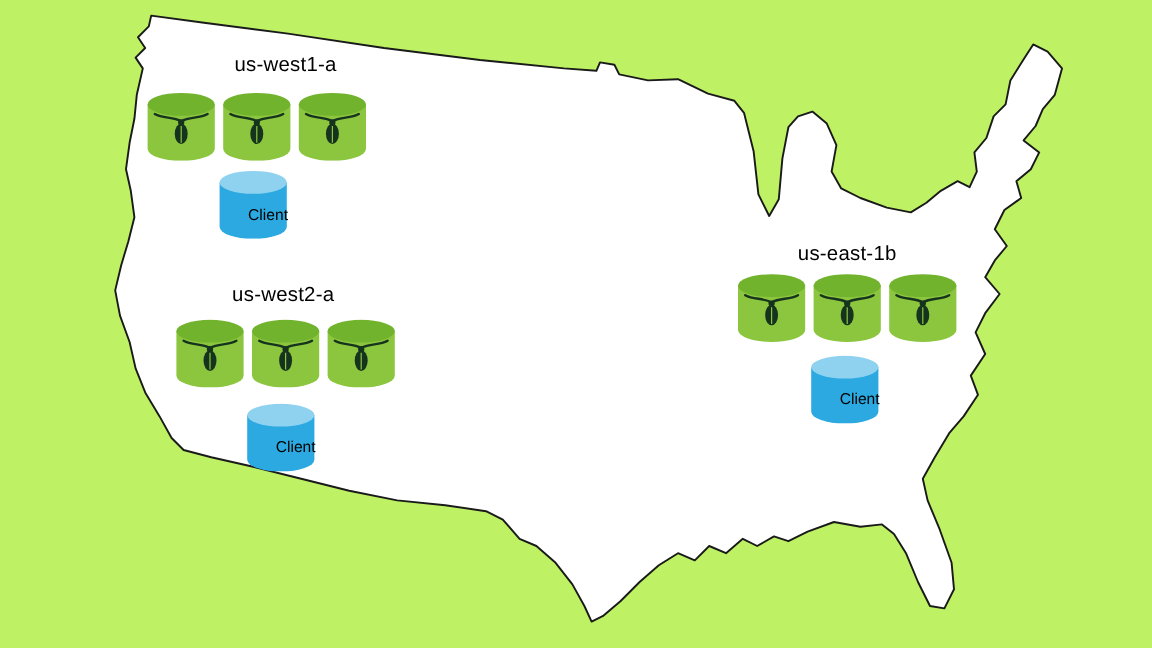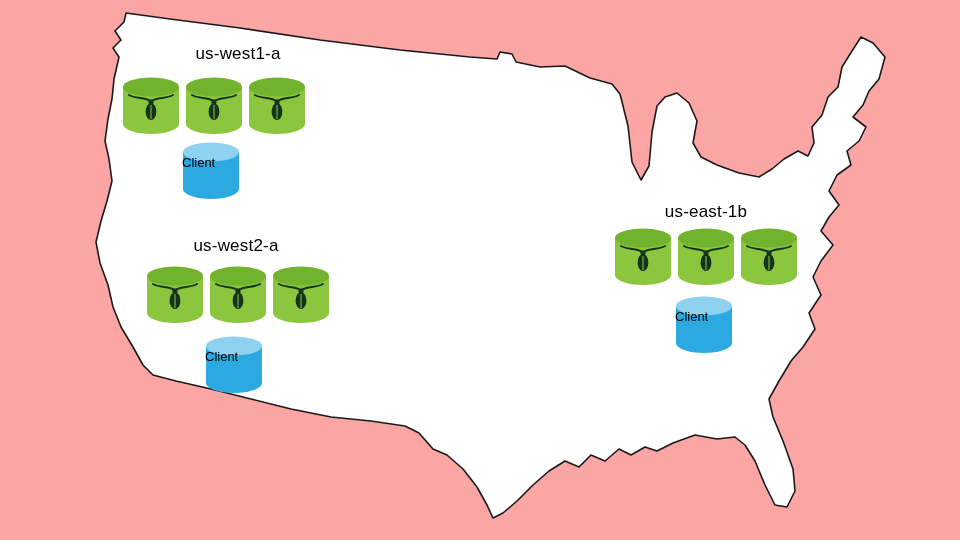--- a/index.html
+++ b/index.html
@@ -1,21 +1,21 @@
 <!DOCTYPE html>
 <html style="--node-body: #8cc63f; --node-top: #72b32d; --bug: #16341d; --client-body: #2ba9e0; --client-top: #8fd2f0; --map-stroke: #1a1a1a; --map-fill: #ffffff; --label-color: #000000;"><head>
 <meta charset="utf-8">
 <style>
   html, body { margin: 0; padding: 0; background: #ffffff; }
   .stage {
     position: relative;
     width: 960px;
     height: 540px;
     overflow: hidden;
-    background: #fca5a5;
+    background: #bef264;
     font-family: "Liberation Sans", sans-serif;
   }
   .map-svg {
     position: absolute;
     inset: 0;
     width: 960px;
     height: 540px;
   }
   .region-label {
     position: absolute;
@@ -37,22 +37,22 @@
   .client-node {
     position: absolute;
     width: 58px;
     height: 57px;
   }
   .client-node .cyl { position: absolute; left: 0; top: 0; }
   .client-label {
     position: absolute;
     left: 0;
     right: 0;
-    top: 13px;
-    text-align: left;
+    top: 29px;
+    text-align: right;
     font-size: 13px;
     color: #000;
   }
   .defs-holder { position: absolute; width: 0; height: 0; }
 </style>
 </head>
 <body>
 
 <div class="stage">
 

